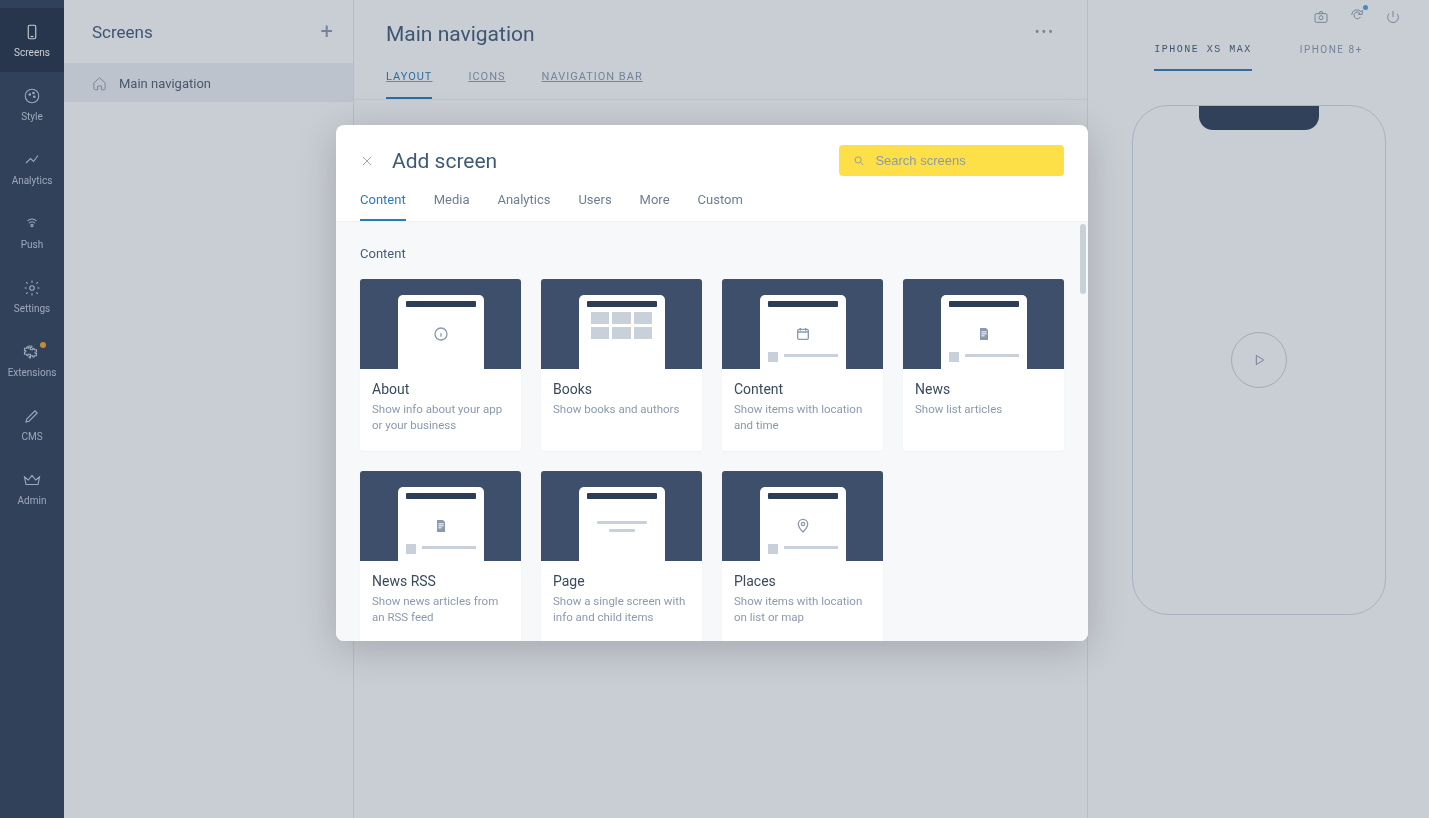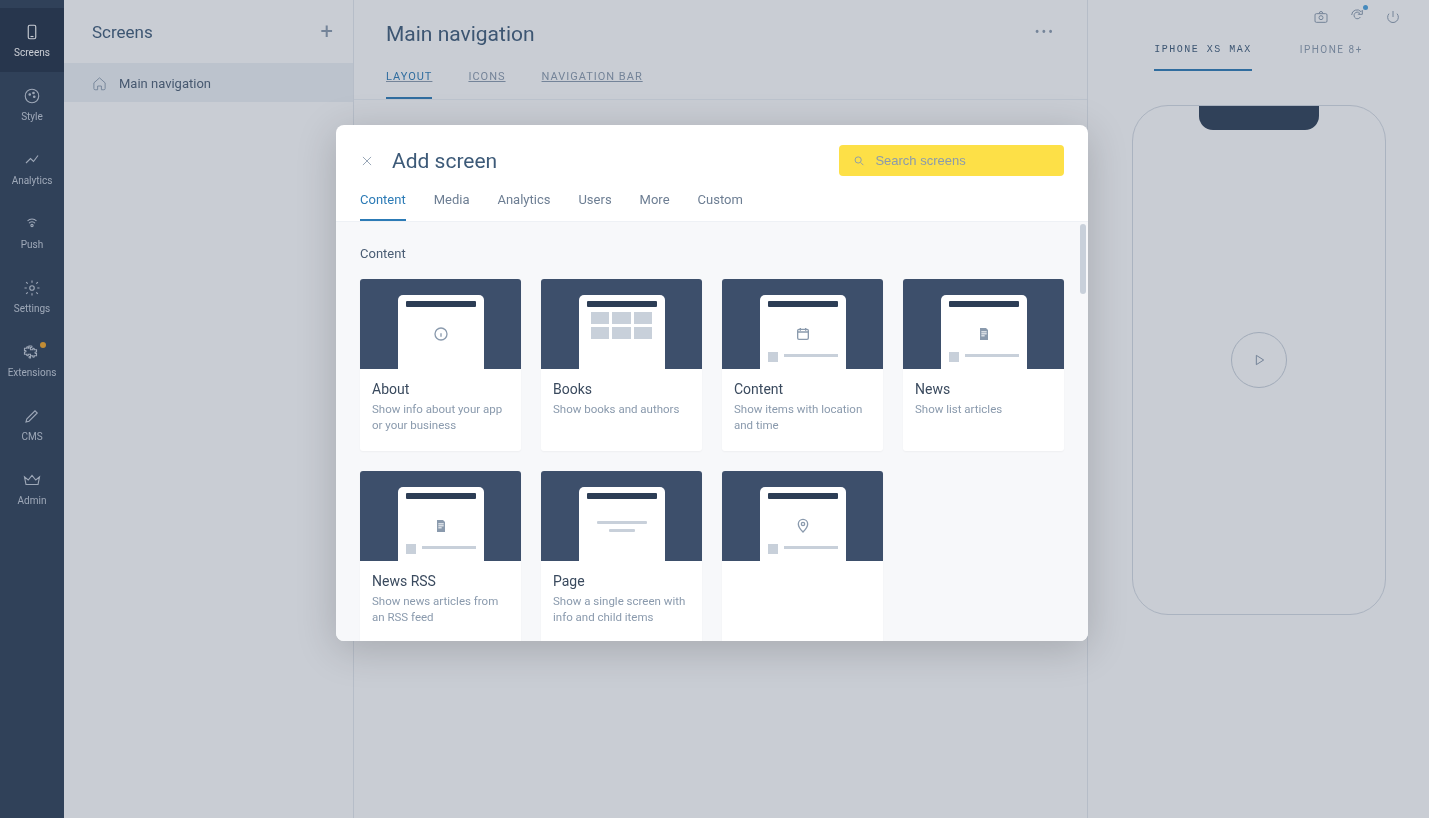--- a/index.html
+++ b/index.html
@@ -602,18 +602,22 @@
                     <path d="M12 21s7-7 7-12a7 7 0 0 0-14 0c0 5 7 12 7 12z"></path>
                     <circle cx="12" cy="9" r="2.5"></circle>
                   </svg>
                 </div>
                 <div class="foot">
                   <div class="sq"></div>
                   <div class="ln"></div>
                 </div>
               </div>
             </div>
+            <div class="card-text">
+              <div class="card-title">Places</div>
+              <div class="card-desc">Show items with location on list or map</div>
+            </div>
           </div>
         </div>
     </div>
   </div>
 
 </div>
 
 </body></html>

